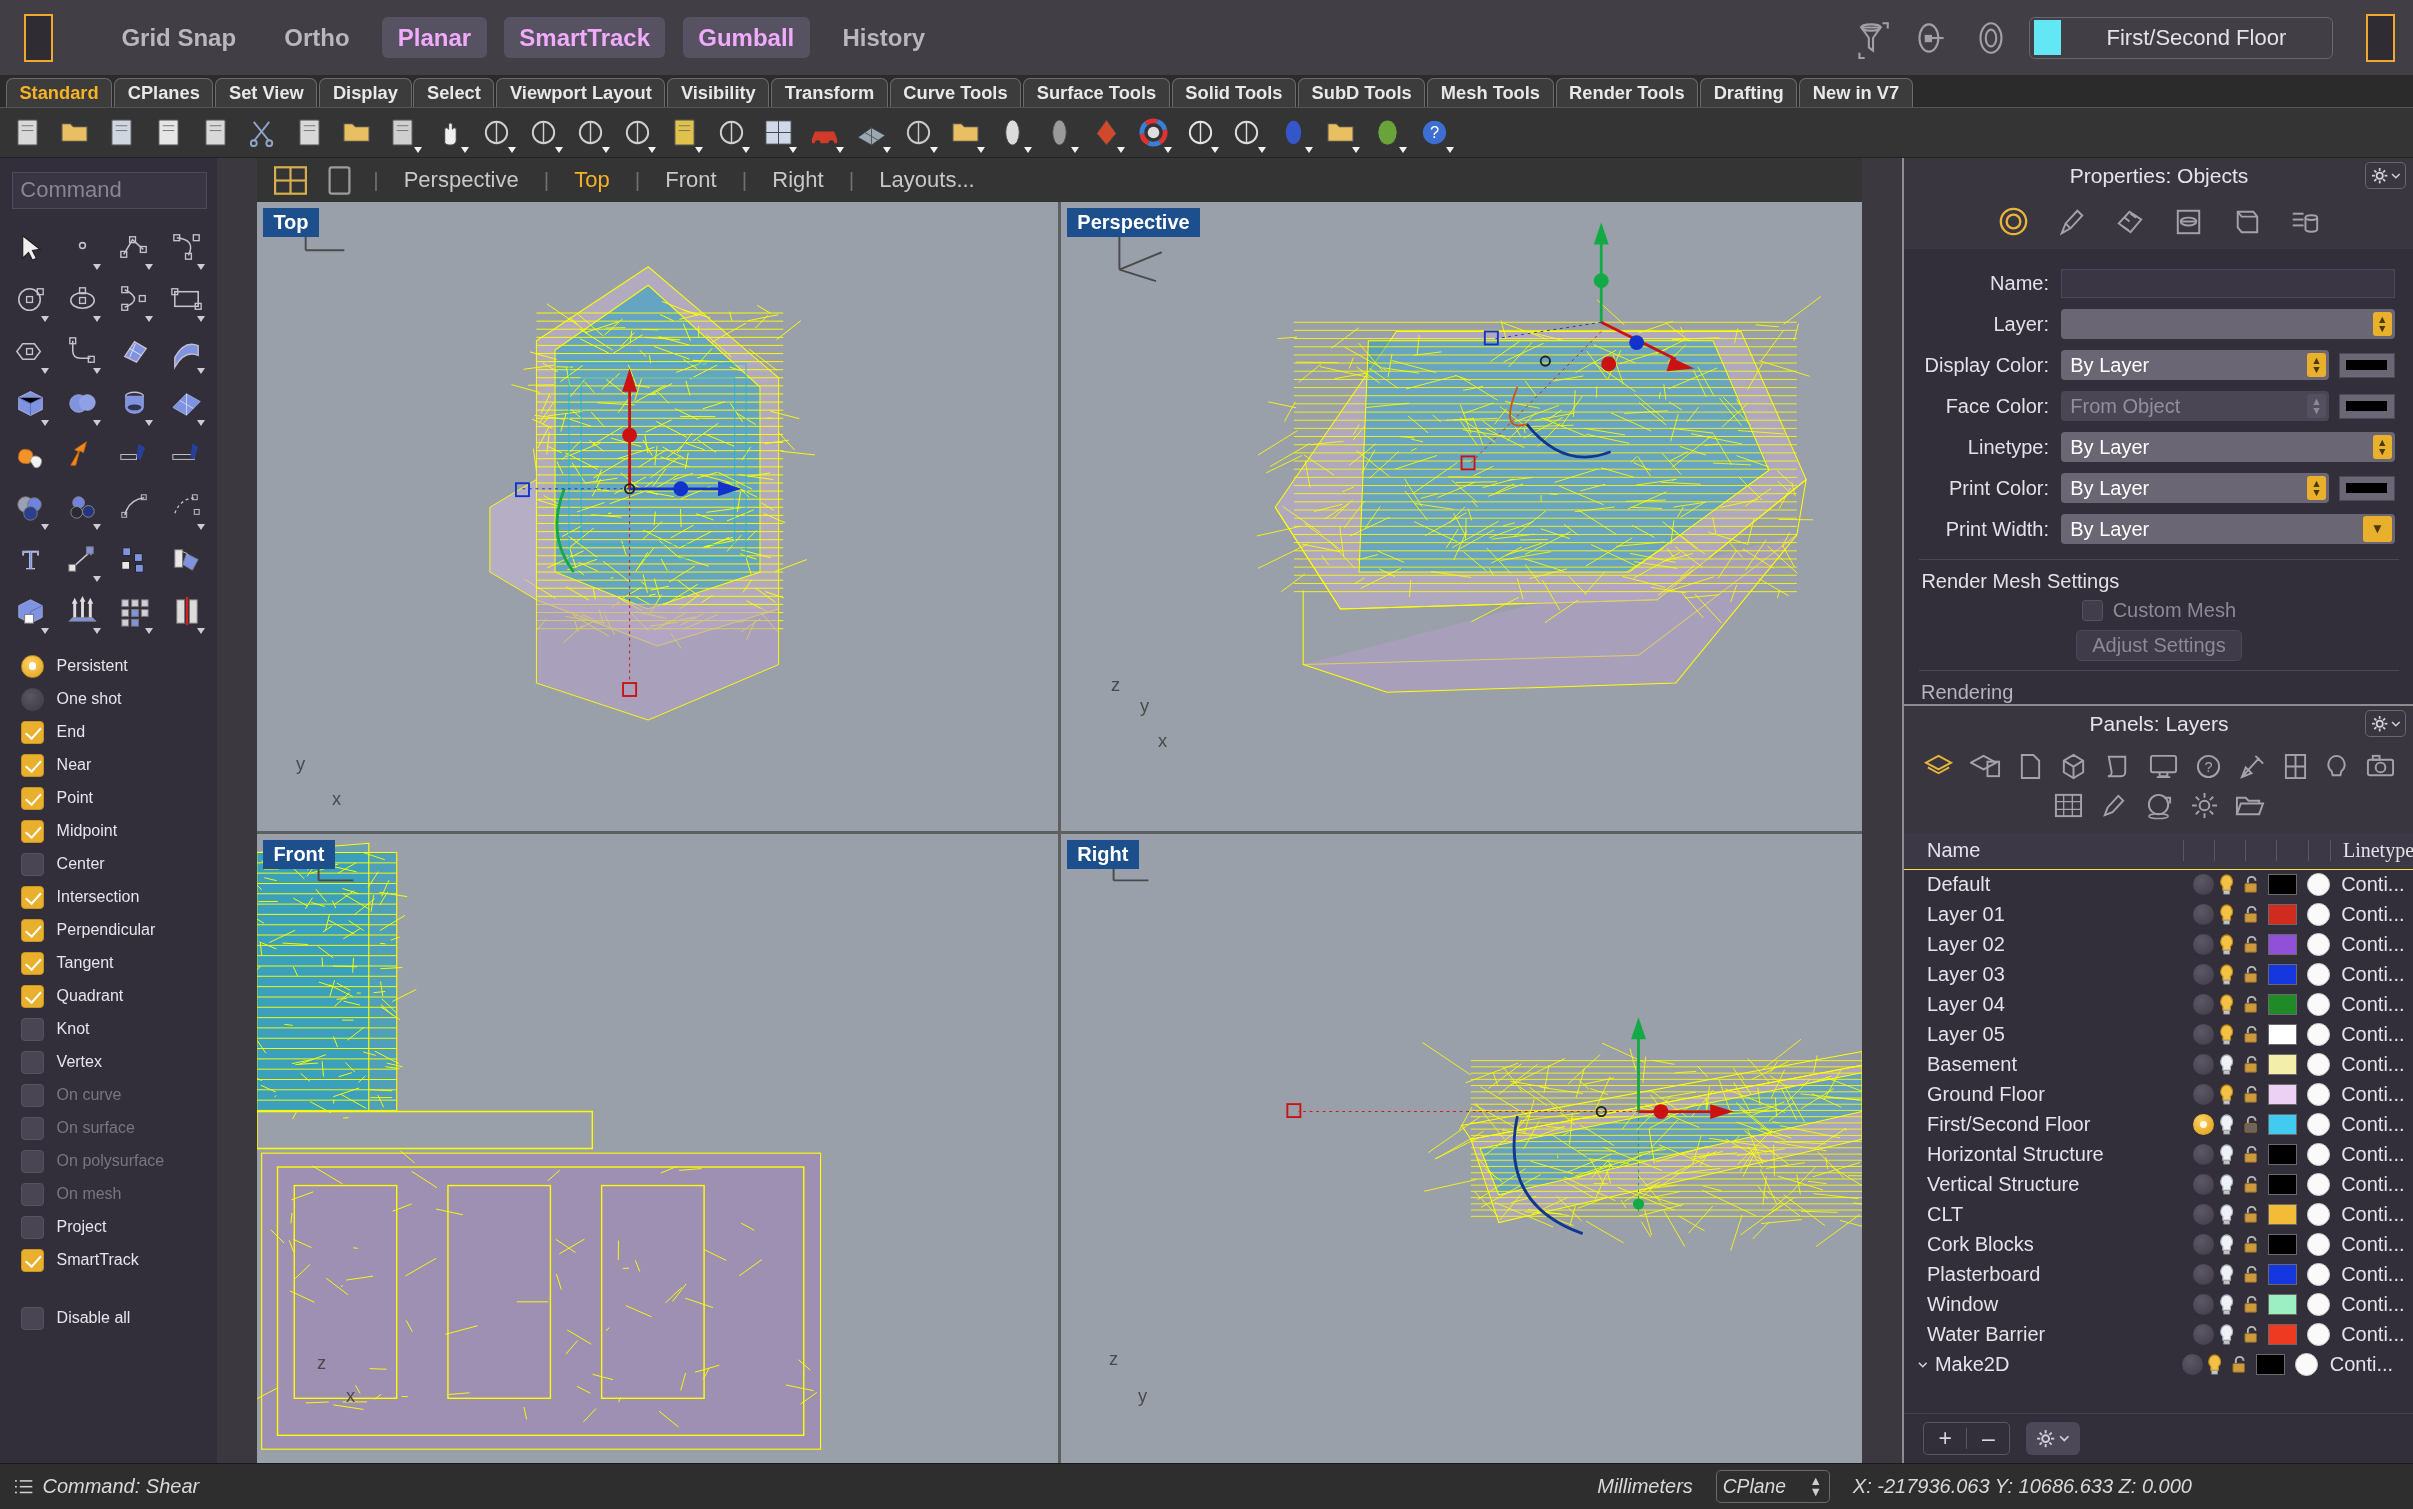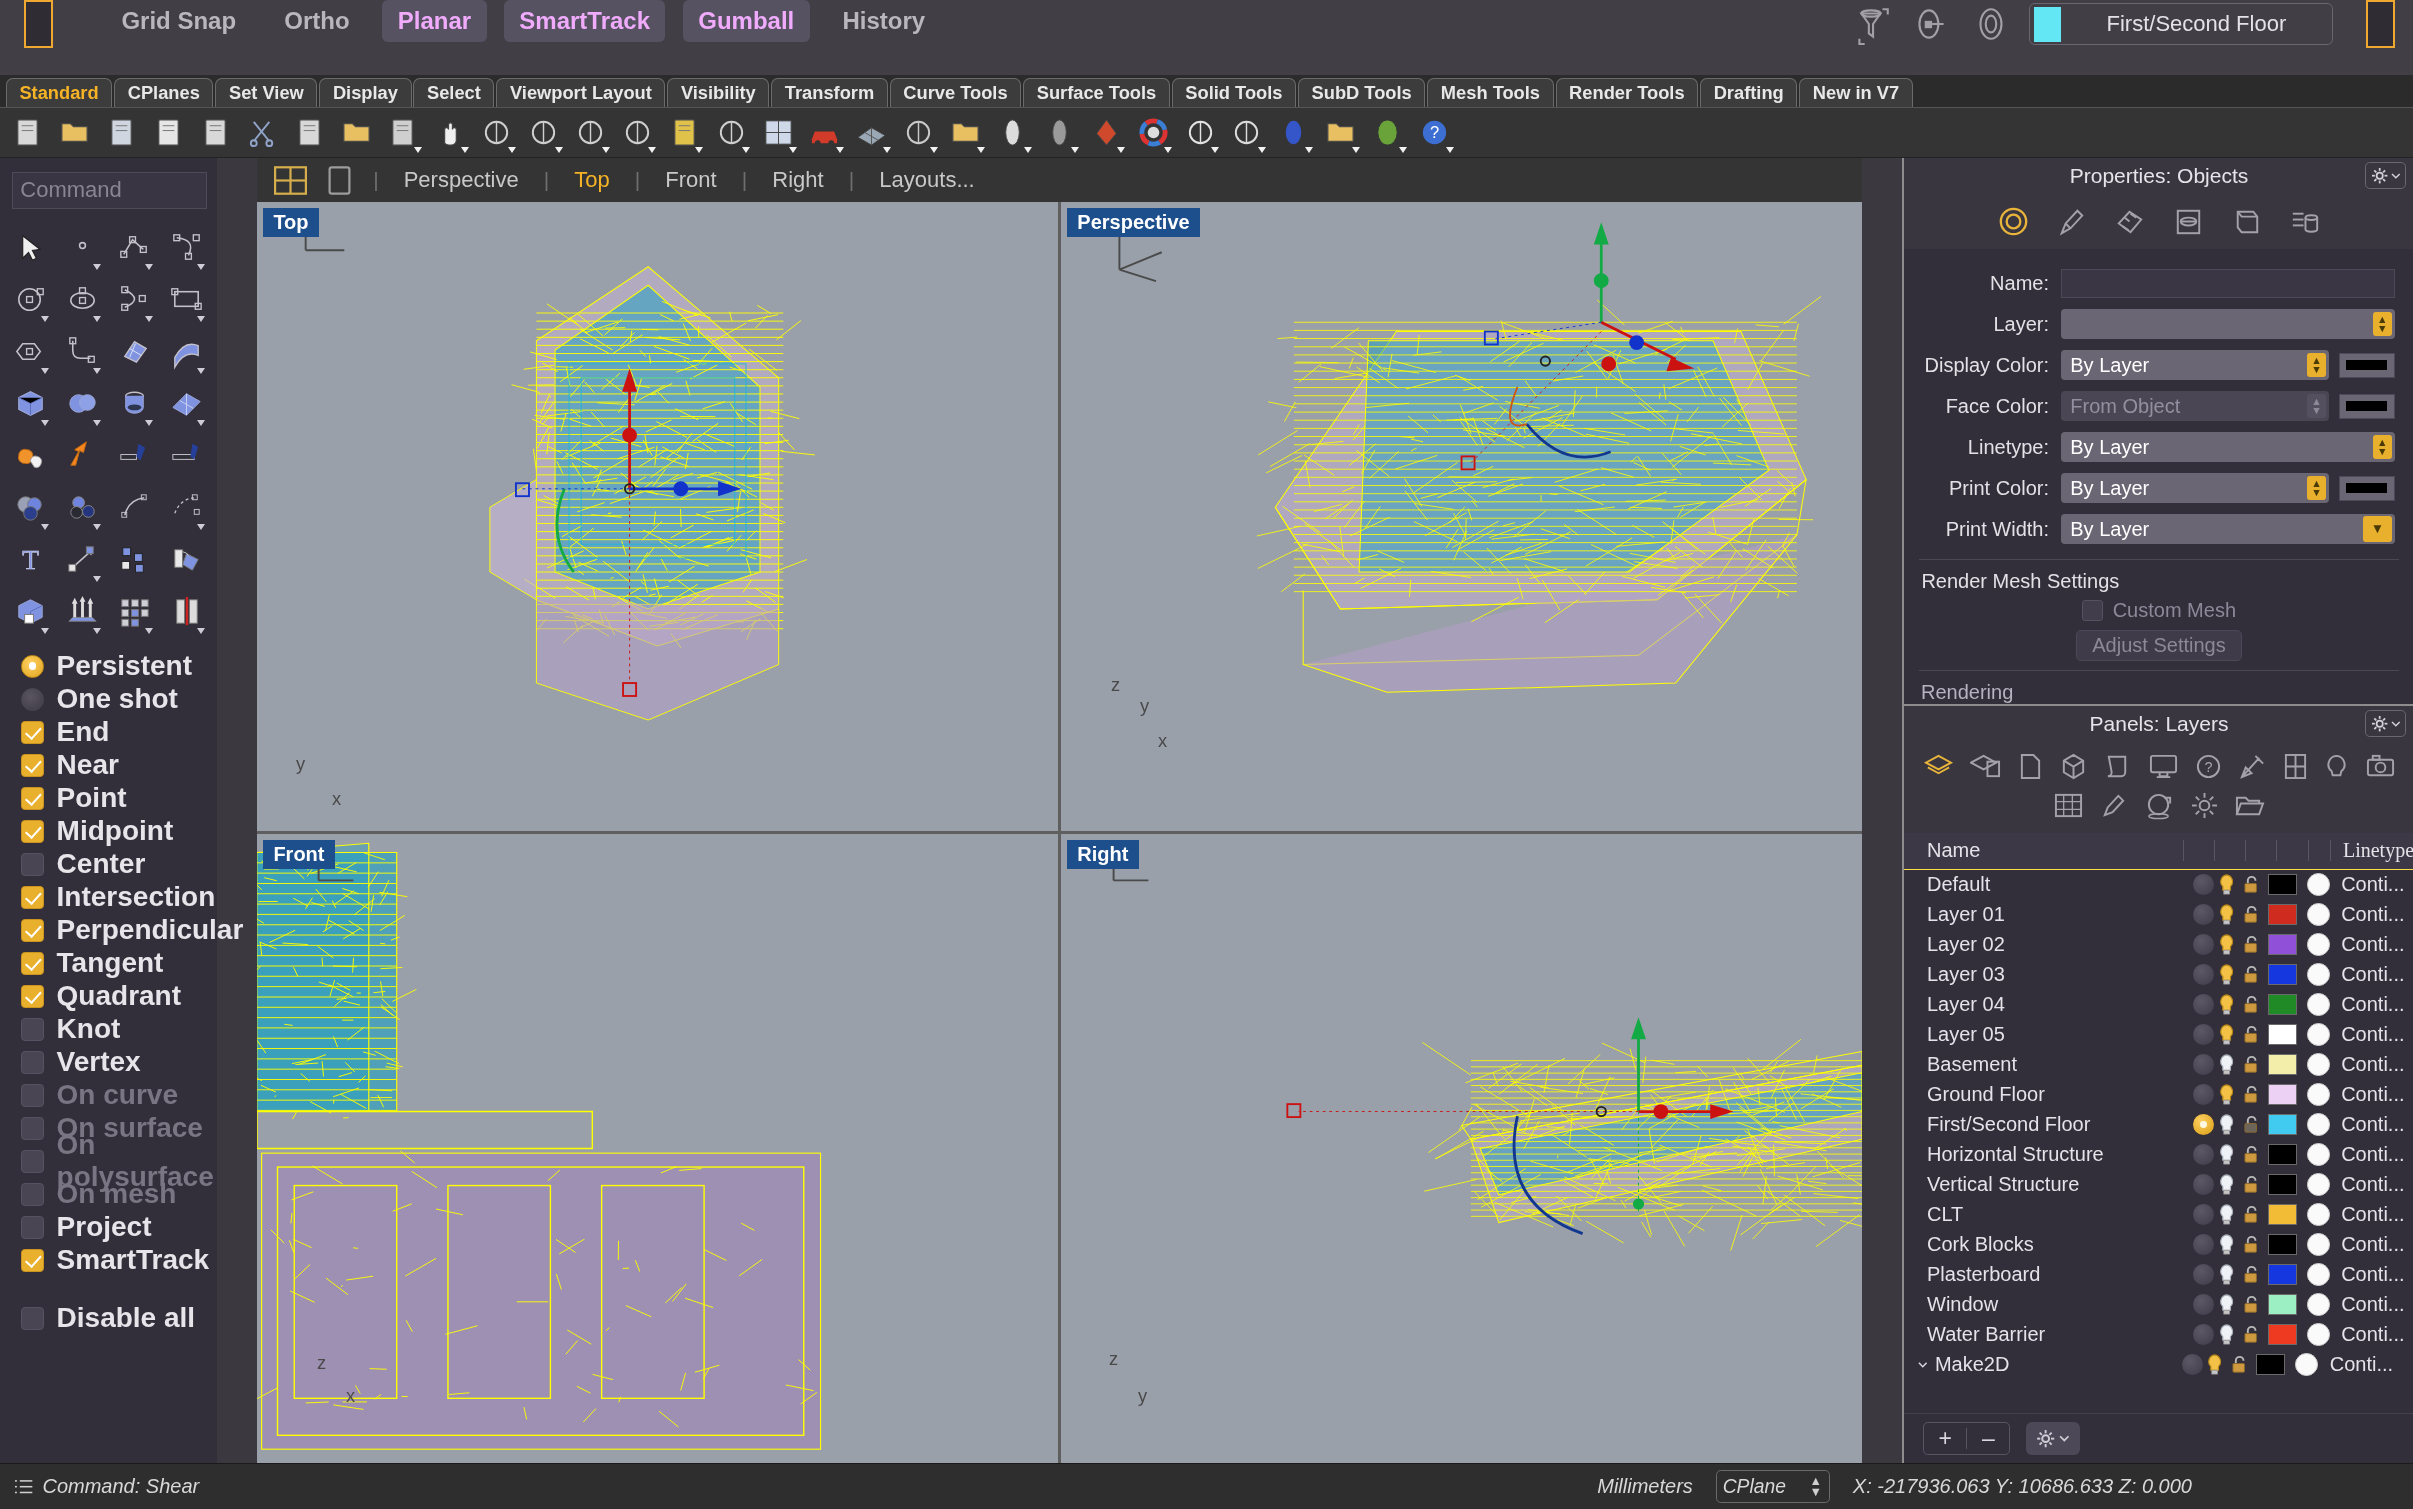--- a/index.html
+++ b/index.html
@@ -6,21 +6,21 @@
   html, body {
     width: 2414px; height: 1509px;
     background: #3b3840;
     font-family: "Liberation Sans", sans-serif;
     overflow: hidden;
   }
   .app { position: relative; width: 2414px; height: 1509px; display: flex; flex-direction: column; }
 
   
   .topbar {
-    height: 75px; background: #413e45; display: flex; align-items: flex-start;
+    height: 75px; background: #413e45; display: flex; align-items: center;
     flex: 0 0 75px; position: relative;
   }
   .app-logo {
     width: 29px; height: 48px; border: 2.9px solid #f0a830; margin-left: 24px; margin-right: 53px;
     background: #2f2d33;
   }
   .toggle {
     font-size: 24px; font-weight: bold; color: #b9b6bd; padding: 6.8px 15.4px;
     margin-right: 17.4px; border-radius: 5.8px; white-space: nowrap;
   }
@@ -93,21 +93,21 @@
   .radio.sel::after { content:''; display:block; width:7.7px;height:7.7px;border-radius:50%;background:#fff; margin:6.8px auto; }
   .cbox {
     width: 23px; height: 23px; border-radius: 3.9px; margin-right: 12.6px; flex: 0 0 23px;
     background: #4a4552; border: 1px solid #575163;
   }
   .cbox.chk { background: #e9b02d; border-color: #c9941f; position: relative; }
   .cbox.chk::after {
     content: ''; position: absolute; left: 6.8px; top: 2.9px; width: 6.8px; height: 12.6px;
     border: solid #fff; border-width: 0 2.9px 2.9px 0; transform: rotate(42deg);
   }
-  .snaplbl { font-size: 28px; color: #e7e5ea; font-weight: bold; }
+  .snaplbl { font-size: 16px; color: #e7e5ea; }
   .snaprow.dis .snaplbl { color: #7a7582; }
   .spacer-sm { height: 25px; }
 
   
   .viewarea { flex: 1; display: flex; flex-direction: column; min-width: 0; background:#2f2f2f;}
   .viewtabs {
     height: 44px; background: #343434; display: flex; align-items: center;
     flex: 0 0 44px; padding-left: 9.7px; gap: 0;
   }
   .vt-icon { width: 33px; height: 29px; margin: 0 7.7px; }

